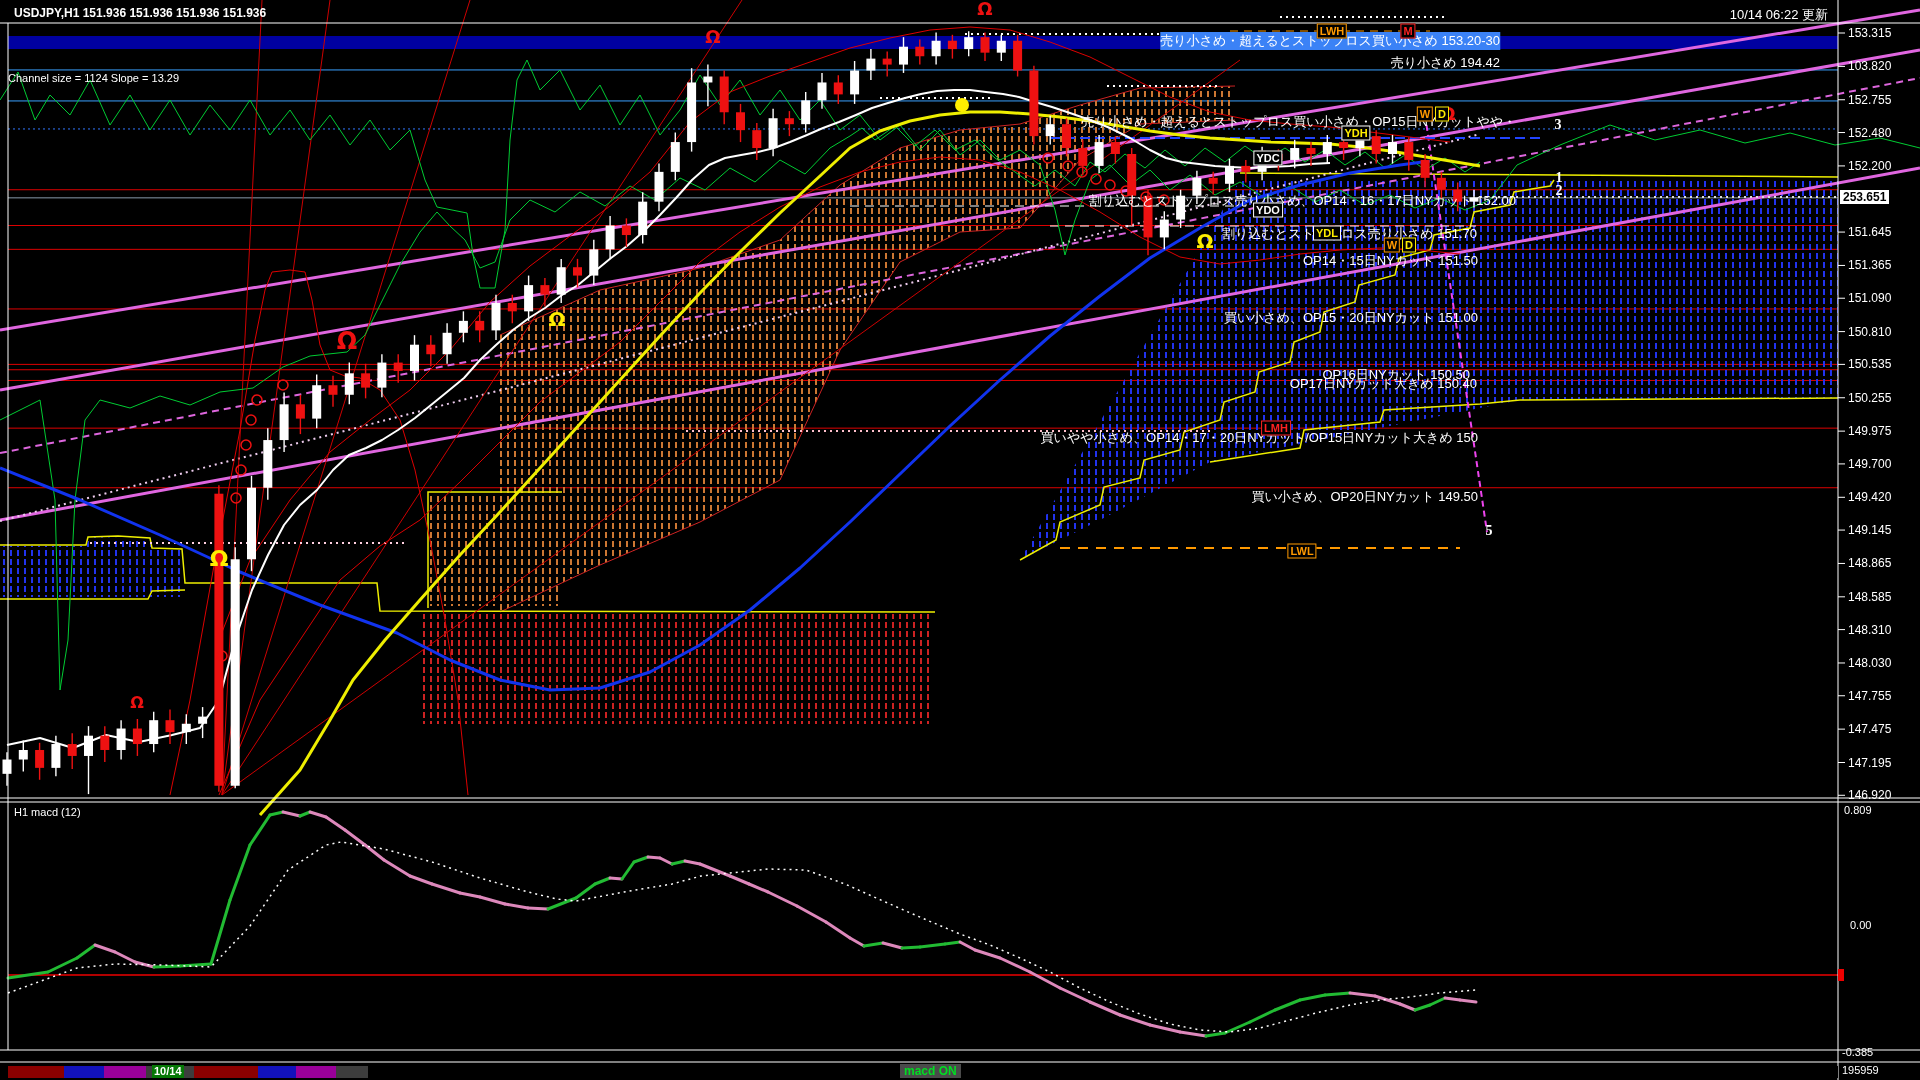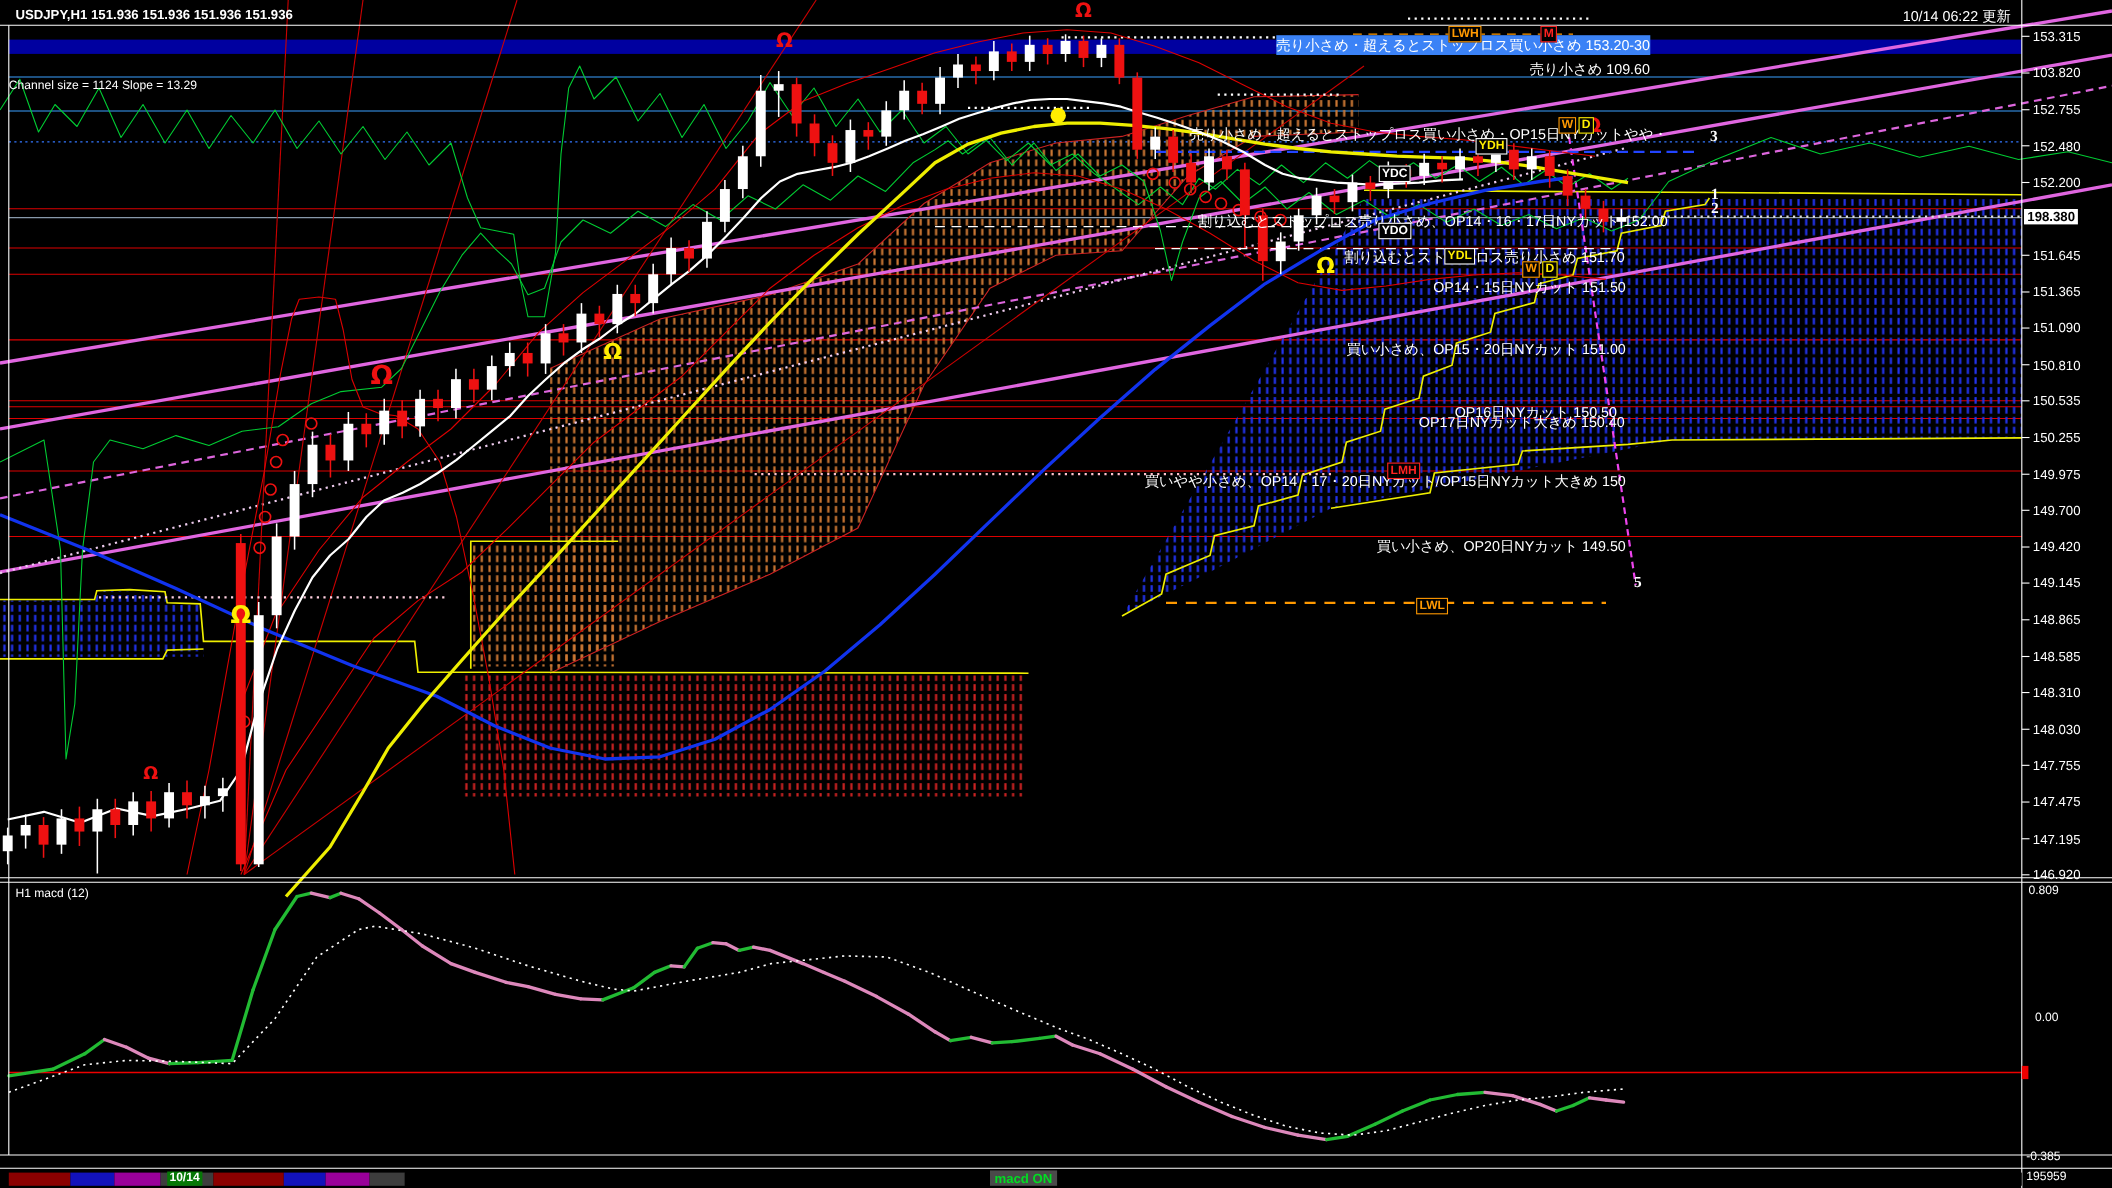--- a/index.html
+++ b/index.html
@@ -434,30 +434,30 @@
       <div class="ptick" style="top: 530.064px;">149.145</div>
       <div class="ptick" style="top: 563.44px;">148.865</div>
       <div class="ptick" style="top: 596.816px; text-align: center;">148.585</div>
       <div class="ptick" style="top: 629.596px;">148.310</div>
       <div class="ptick" style="top: 662.972px;">148.030</div>
       <div class="ptick" style="top: 695.752px;">147.755</div>
       <div class="ptick" style="top: 729.128px;">147.475</div>
       <div class="ptick" style="top: 762.504px;">147.195</div>
       <div class="ptick" style="top: 795.284px;">146.920</div>
     </div>
-<div class="pcur" style="top:197px">198.380</div>
+<div class="pcur" style="top:197px">253.651</div>
 
 <div class="corner" style="left:1844px;top:810px">0.809</div>
 <div class="corner" style="left:1850px;top:925px">0.00</div>
 <div class="corner" style="left:1842px;top:1052px">-0.385</div>
 <div class="corner" style="left:1842px;top:1070px">195959</div>
 
 <div id="annos">
       <div class="anno" style="left: 1500px; top: 41px; background: #3b82f6;">売り小さめ・超えるとストップロス買い小さめ 153.20-30</div>
-      <div class="anno" style="left: 1500px; top: 63px;">売り小さめ 109.60</div>
+      <div class="anno" style="left: 1500px; top: 63px;">売り小さめ 194.42</div>
       <div class="anno" style="left: 1516px; top: 122px;">売り小さめ・超えるとストップロス買い小さめ・OP15日NYカットやや・</div>
       <div class="anno" style="left: 1516px; top: 201px; text-align: right;">割り込むとストップロス売り小さめ、OP14・16・17日NYカット 152.00</div>
       <div class="anno" style="left: 1477px; top: 234px;">割り込むとストップロス売り小さめ 151.70</div>
       <div class="anno" style="left: 1478px; top: 261px;">OP14・15日NYカット 151.50</div>
       <div class="anno" style="left: 1478px; top: 318px;">買い小さめ、OP15・20日NYカット 151.00</div>
       <div class="anno" style="left: 1470px; top: 375px;">OP16日NYカット 150.50</div>
       <div class="anno" style="left: 1477px; top: 384px;">OP17日NYカット大きめ 150.40</div>
       <div class="anno" style="left: 1478px; top: 438px;">買いやや小さめ、OP14・17・20日NYカット/OP15日NYカット大きめ 150</div>
       <div class="anno" style="left: 1478px; top: 497px;">買い小さめ、OP20日NYカット 149.50</div>
     </div>

